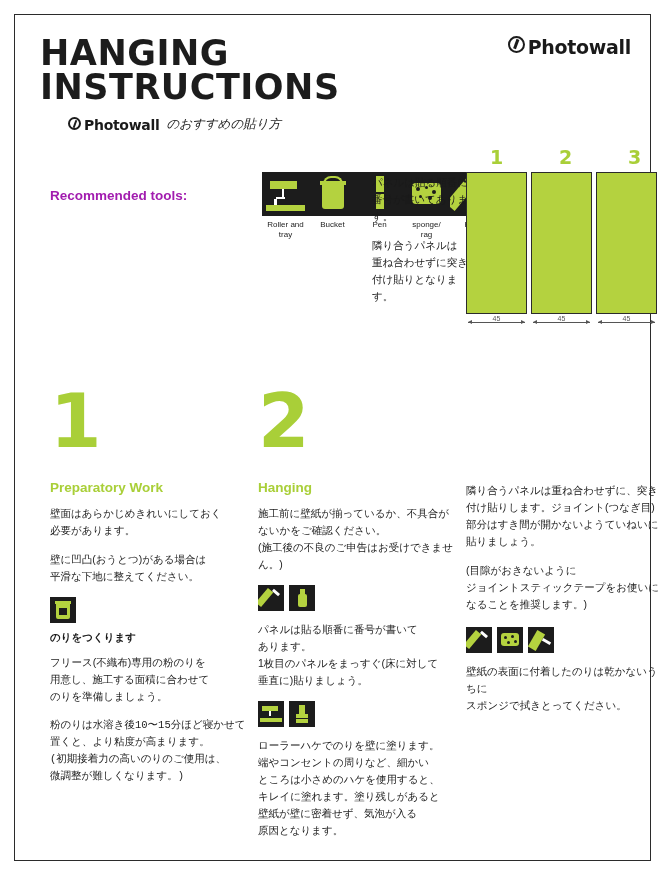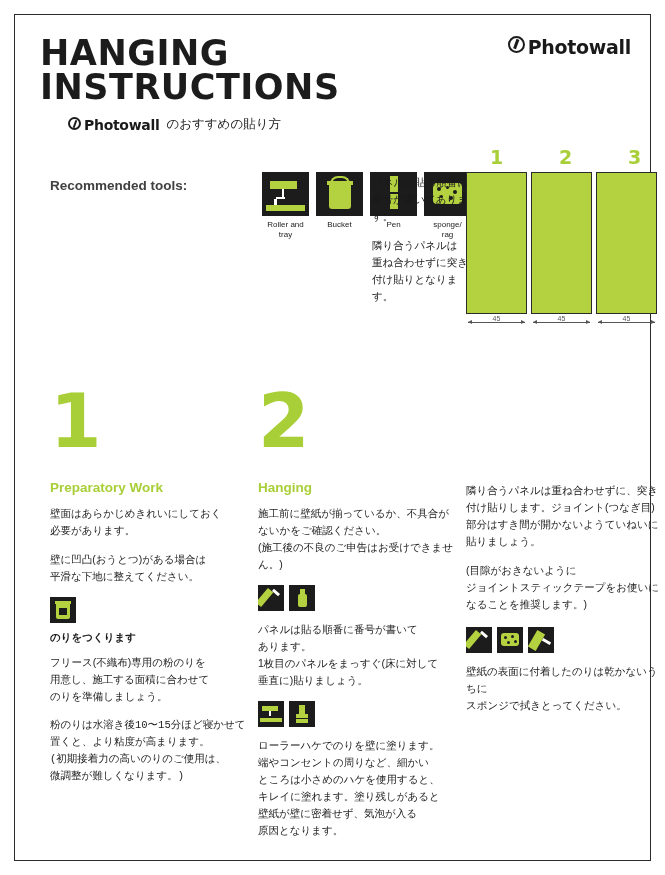--- a/index.html
+++ b/index.html
@@ -54,20 +54,21 @@
   .sub-line {
     display: flex;
     align-items: center;
     margin-top: 12px;
     margin-left: 28px;
   }
   .sub-text {
     font-size: 12.5px;
     color: #1c1c1c;
     margin-left: 7px;
+    font-style: italic;
   }
   .brand {
     display: inline-flex;
     align-items: flex-start;
     font-family: "DejaVu Sans", sans-serif;
     font-weight: bold;
   }
   .brand .mark {
     display: inline-block;
     width: 14px;
@@ -105,31 +106,31 @@
 
   
   .tools-row {
     position: relative;
     margin-top: 18px;
     height: 82px;
   }
   .tools-label {
     position: absolute;
     left: 10px;
-    top: 6px;
-    color: #404040;
+    top: 16px;
+    color: #a21caf;
     font-weight: bold;
     font-size: 13.5px;
   }
   .tools-icons {
     position: absolute;
     left: 222px;
     top: 0;
     display: flex;
-    gap: 7px;
+    gap: 0;
   }
   .tool {
     width: 47px;
     text-align: center;
   }
   .tool-box {
     width: 47px;
     height: 44px;
     background: #1c1c1c;
     position: relative;

